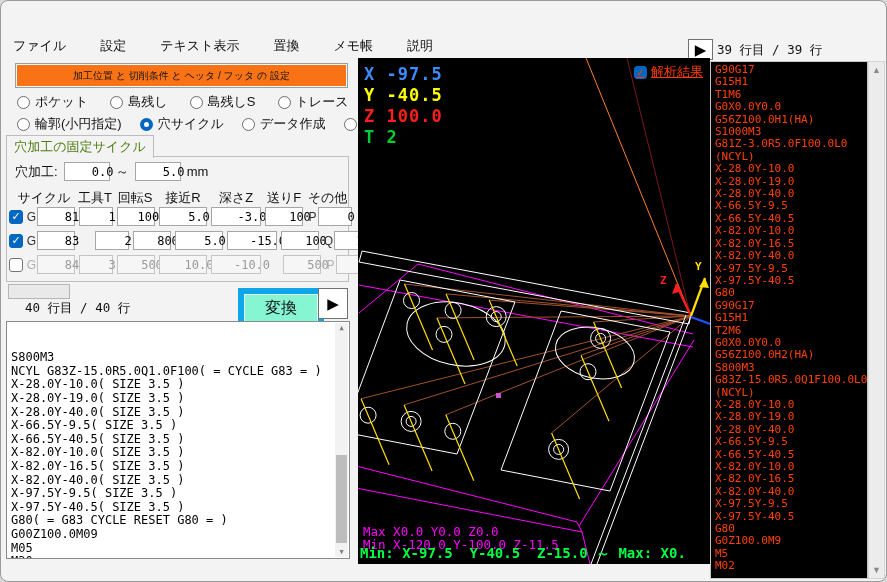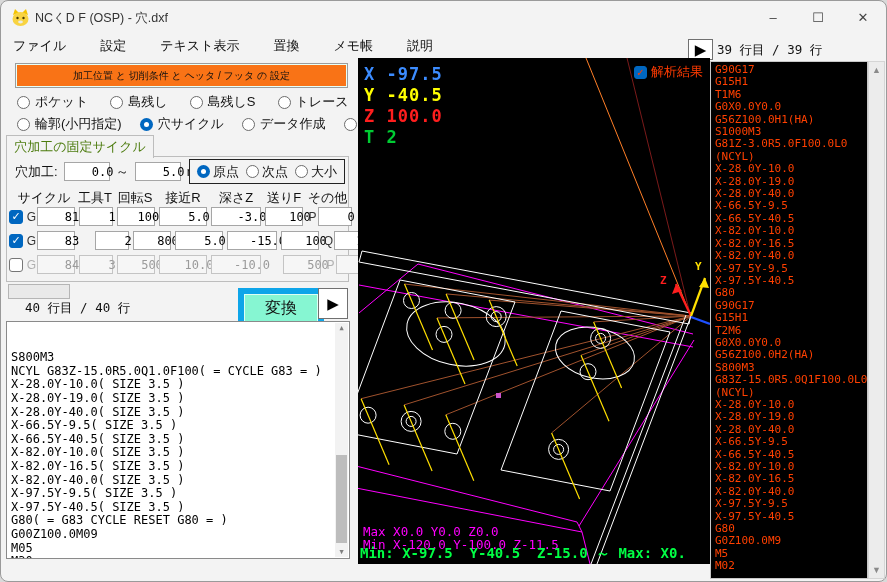--- a/index.html
+++ b/index.html
@@ -53,51 +53,37 @@
     font-family:"DejaVu Sans Mono",monospace;font-size:12px;color:#000;line-height:13.6px;
     padding:2px 16px 2px 4px;overflow:hidden;white-space:pre;}
   .codearea .sb{position:absolute;right:1px;top:1px;width:13px;height:234px;background:#f2f2f2;}
   .codearea .sb .thumb{position:absolute;left:1px;width:11px;top:132px;height:88px;background:#bdbdbd;}
   .codearea .sb .ar{position:absolute;left:0;width:13px;height:10px;color:#7e7e7e;font-size:7px;text-align:center;line-height:10px;}
   
   .canvas{left:357px;top:57px;width:352px;height:506px;background:#000;overflow:hidden;}
   .coord{left:6px;font-family:"DejaVu Sans Mono",monospace;font-size:17px;font-weight:bold;letter-spacing:1px;white-space:pre;}
   .anal{left:276px;top:5px;display:flex;align-items:center;gap:4px;}
   .anal .cb{width:13px;height:13px;font-size:10px;}
-  .anal span{color:#ff3b00;font-size:13px;}
+  .anal span{color:#ff3b00;font-size:13px;text-decoration:underline;}
   .maxmin{left:5px;font-family:"DejaVu Sans Mono",monospace;font-size:12.5px;color:#ff00ff;white-space:pre;}
   .gstatus{left:2px;top:487px;font-family:"DejaVu Sans Mono",monospace;font-size:14px;font-weight:bold;
     color:#00ff44;white-space:pre;width:350px;overflow:hidden;}
   
   .rpanel{left:709px;top:60px;width:158px;height:518px;background:#000;border:1px solid #c8c8c8;box-sizing:border-box;
     overflow:hidden;padding:2px 0 0 4px;}
   .rpanel div{font-family:"DejaVu Sans Mono",monospace;font-size:11px;line-height:12.4px;color:#ff4000;white-space:pre;}
   .rscroll{left:867px;top:60px;width:17px;height:518px;background:#ececec;border:1px solid #d5d5d5;box-sizing:border-box;}
   .rscroll .ar{position:absolute;left:0;width:15px;height:14px;color:#8a8a8a;font-size:9px;text-align:center;line-height:14px;}
   .topline{font-size:12.5px;color:#111;font-family:"DejaVu Sans Mono",monospace;}
 </style>
 </head>
 <body>
 
 <div id="window">
 
-  <div class="abs titlebar">
-    <svg class="abs" style="left:11px;top:8px" width="17" height="17" viewBox="0 0 17 17">
-      <polygon points="1,6 3,0 7,4" fill="#f5c400"></polygon>
-      <polygon points="16,6 14,0 10,4" fill="#f5c400"></polygon>
-      <ellipse cx="8.5" cy="10" rx="8" ry="7" fill="#f8d341"></ellipse>
-      <circle cx="5.5" cy="9" r="1.2" fill="#4a3b00"></circle>
-      <circle cx="11.5" cy="9" r="1.2" fill="#4a3b00"></circle>
-      <ellipse cx="8.5" cy="13" rx="2.4" ry="1.4" fill="#e9ebe6"></ellipse>
-    </svg>
-    <span class="abs apptitle">NCくD F (OSP) - 穴.dxf</span>
-    <div class="abs winbtn" style="left:757px">–</div>
-    <div class="abs winbtn" style="left:802px">☐</div>
-    <div class="abs winbtn" style="left:847px">✕</div>
-  </div>
 
   <div class="abs menubar">
     <span>ファイル</span>
     <span>設定</span>
     <span>テキスト表示</span>
     <span>置換</span>
     <span>メモ帳</span>
     <span>説明</span>
   </div>
 
@@ -152,34 +138,20 @@
 
   <div class="abs tabhead">穴加工の固定サイクル</div>
   <div class="abs groupbox"></div>
 
   <div class="abs holerow">
     <span>穴加工:</span>
     <span class="ibox" style="width:46px">0.0</span>
     <span>～</span>
     <span class="ibox" style="width:46px">5.0</span>
     <span>mm</span>
-  </div>
-  <div class="abs pointbox">
-    <span class="radio checked">
-        <span class="dot"></span>
-        <span>原点</span>
-      </span>
-    <span class="radio">
-        <span class="dot"></span>
-        <span>次点</span>
-      </span>
-    <span class="radio">
-        <span class="dot"></span>
-        <span>大小</span>
-      </span>
   </div>
 
   <div class="abs thead">
     <span style="width:66px">サイクル</span>
     <span style="width:36px">工具T</span>
     <span style="width:44px">回転S</span>
     <span style="width:52px">接近R</span>
     <span style="width:54px">深さZ</span>
     <span style="width:42px">送りF</span>
     <span style="width:45px">その他</span>

